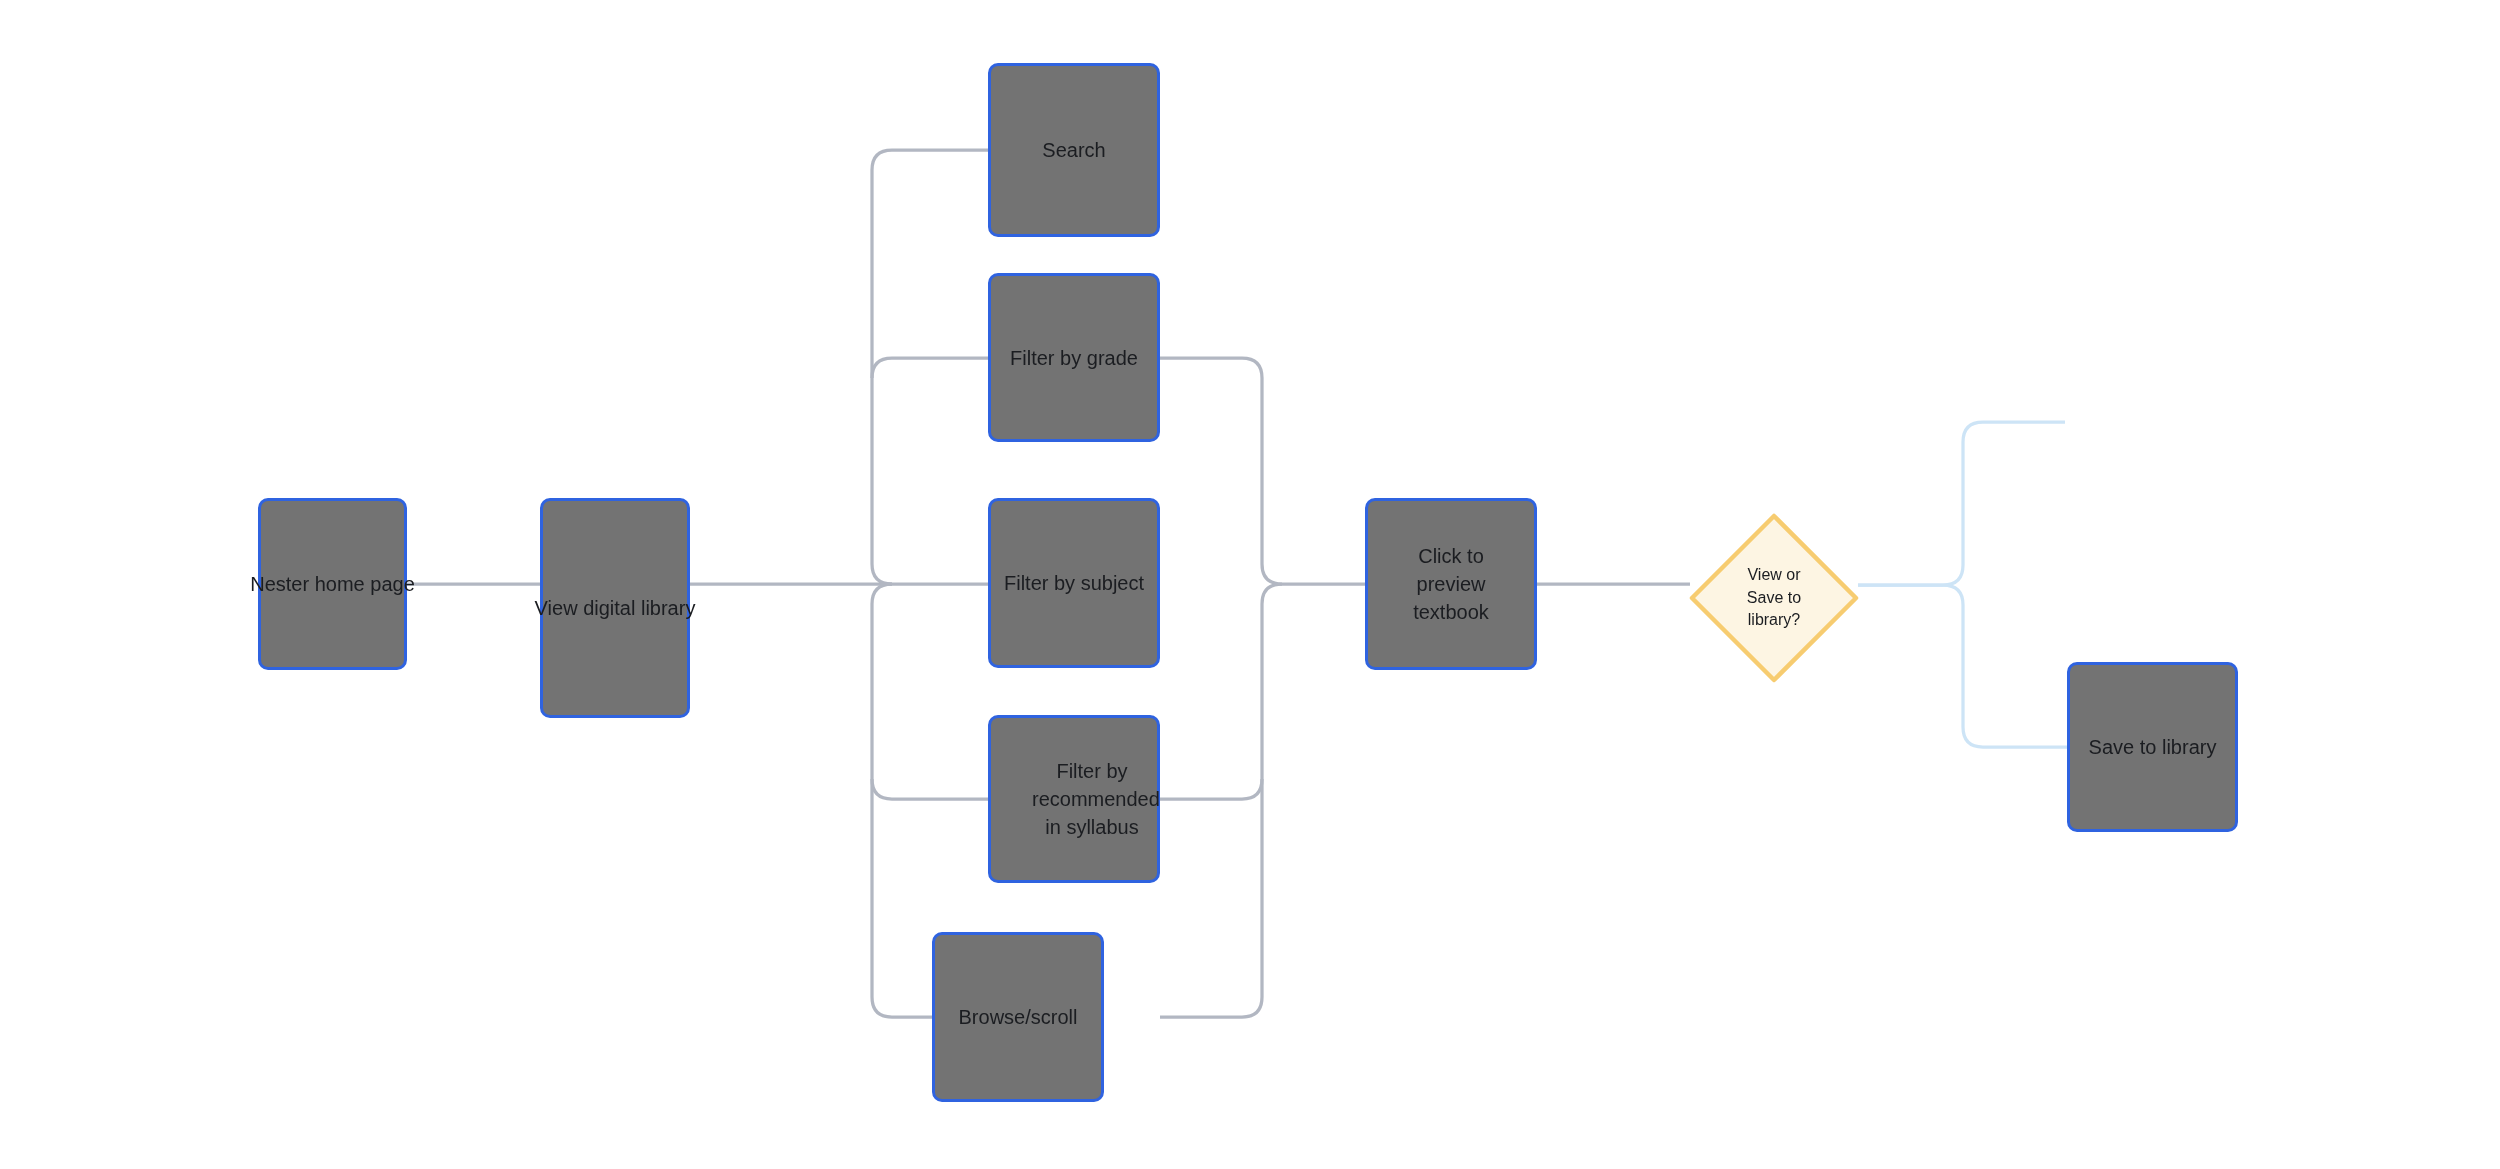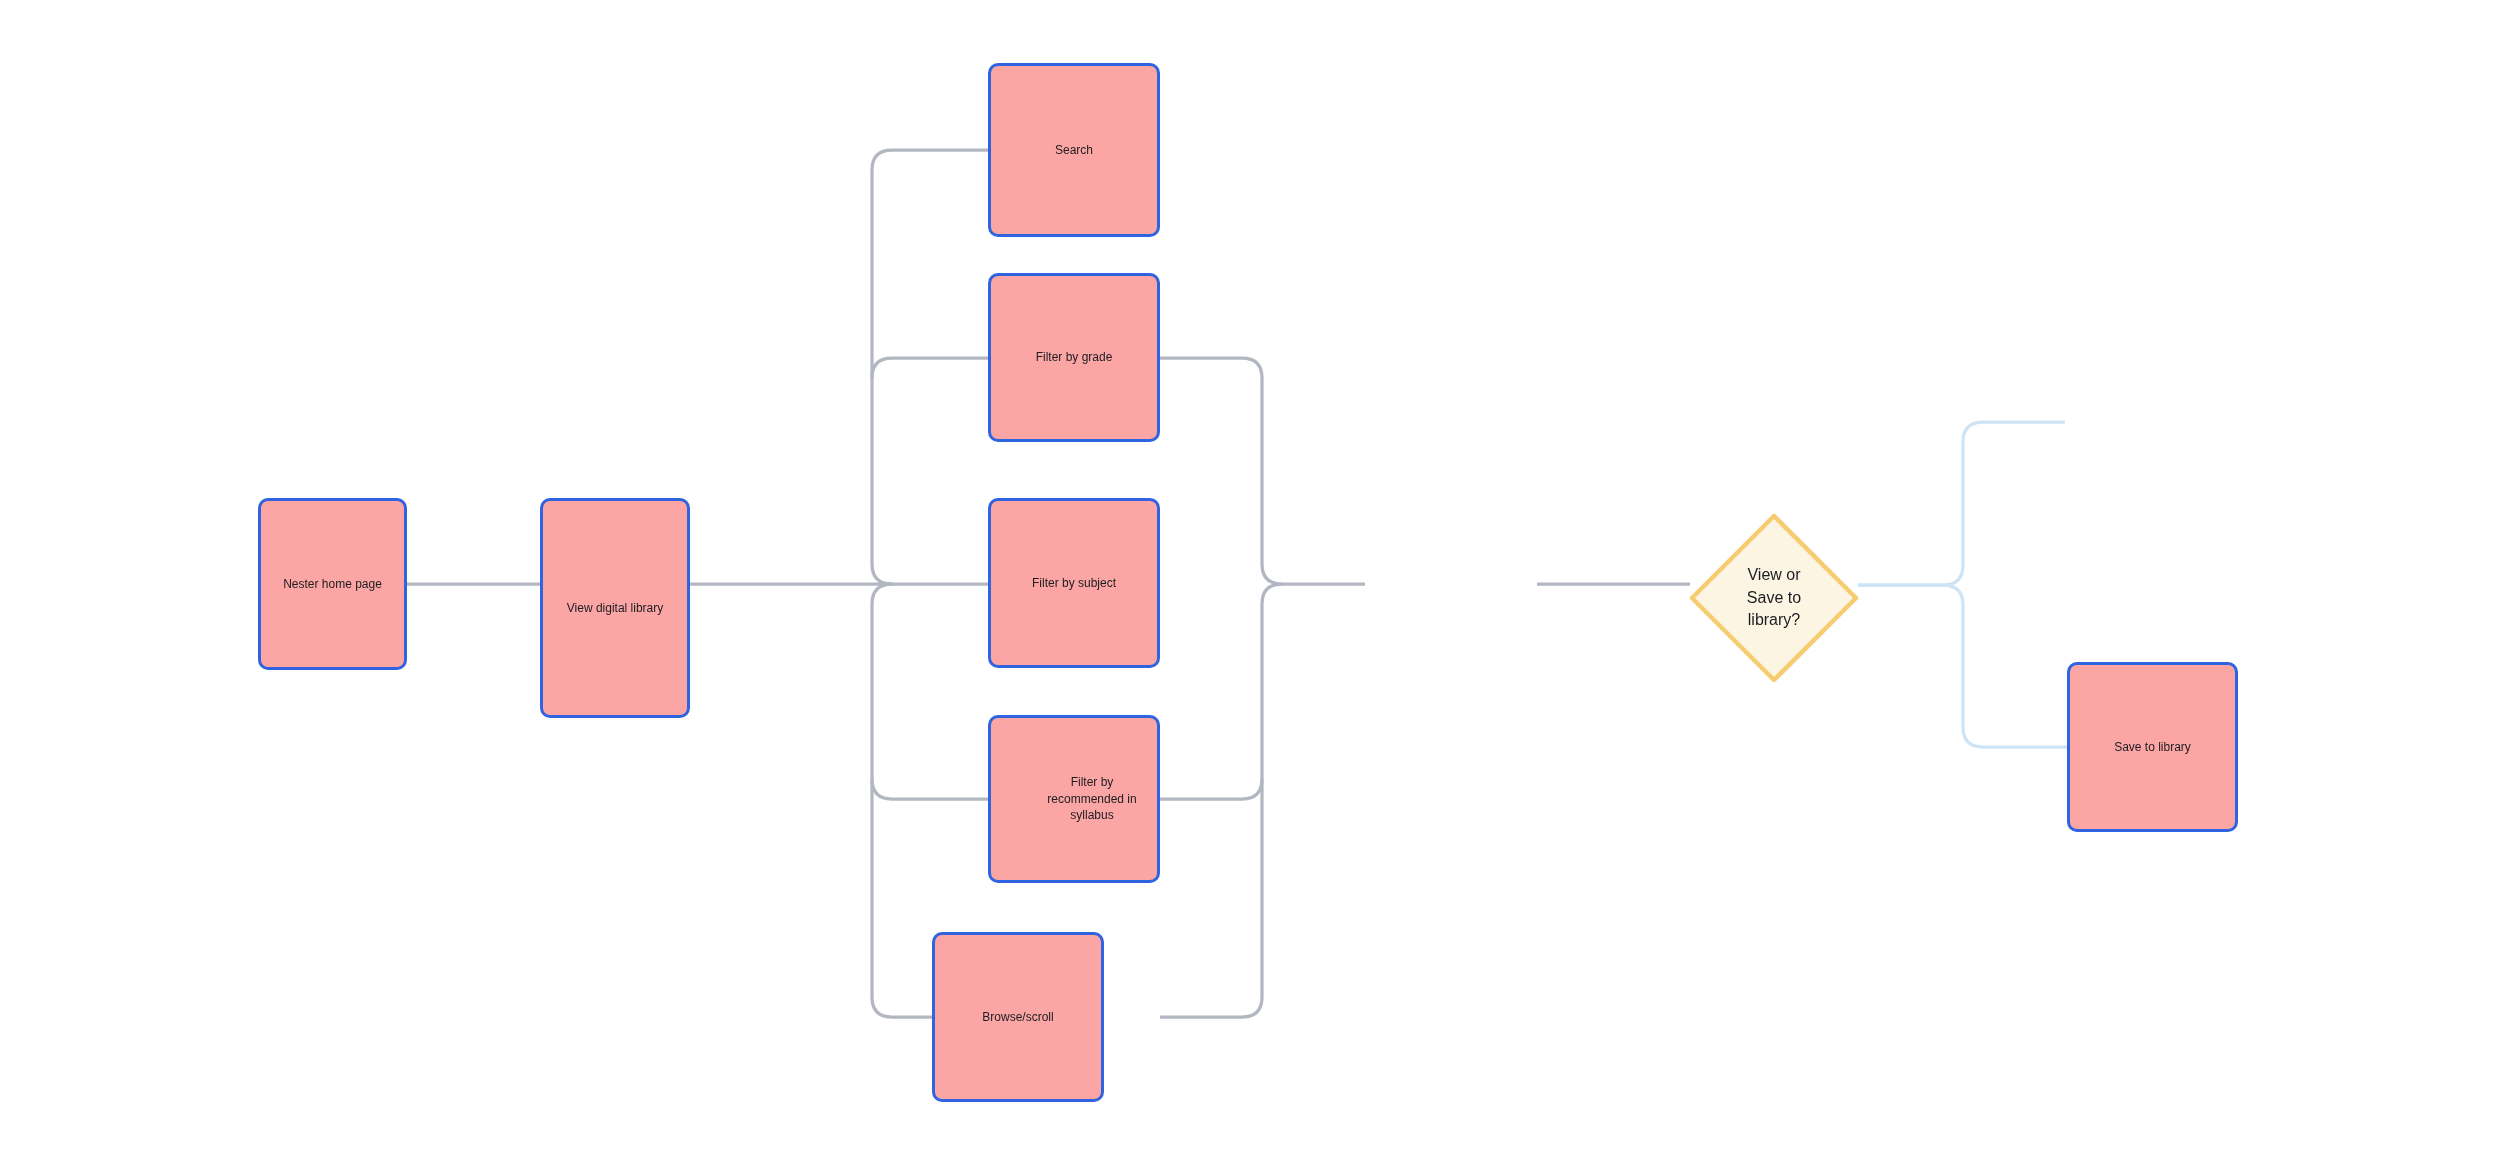--- a/index.html
+++ b/index.html
@@ -13,29 +13,29 @@
   }
   .edges {
     position: absolute;
     inset: 0;
     width: 2500px;
     height: 1169px;
   }
   .node {
     position: absolute;
     box-sizing: border-box;
-    background: #fca5a5;
+    background: #737373;
     border: 3.5px solid #2f63e0;
     border-radius: 10px;
     display: flex;
     align-items: center;
     justify-content: center;
     text-align: center;
     color: #1b1d21;
-    font-size: 12px;
+    font-size: 20px;
     line-height: 1.4;
     cursor: default;
   }
   .node .label { display: inline-block; }
   .nowrap .label { white-space: nowrap; }
   .w120 .label { max-width: 120px; }
   .w130 .label { max-width: 130px; }
   .decision {
     position: absolute;
     width: 176px;
@@ -94,20 +94,23 @@
   </div>
 
   <div class="node w120" style="left:988px; top:715px; width:172px; height:168px;padding-left:36px;">
     <span class="label">Filter by recommended in syllabus</span>
   </div>
 
   <div class="node nowrap" style="left:932px; top:932px; width:172px; height:170px;align-items:center;">
     <span class="label">Browse/scroll</span>
   </div>
 
+  <div class="node w130" style="left:1365px; top:498px; width:172px; height:172px;">
+    <span class="label">Click to preview textbook</span>
+  </div>
 
   <div class="decision" style="left:1686px; top:510px;">
     <svg viewBox="0 0 176 176">
       <path d="M 88 6 L 170 88 L 88 170 L 6 88 Z" fill="#fdf5e3" stroke="#f7cc70" stroke-width="4.5" stroke-linejoin="round"></path>
     </svg>
     <span class="label">View or Save to library?</span>
   </div>
 
 
   <div class="node nowrap" style="left:2067px; top:662px; width:171px; height:170px;">

